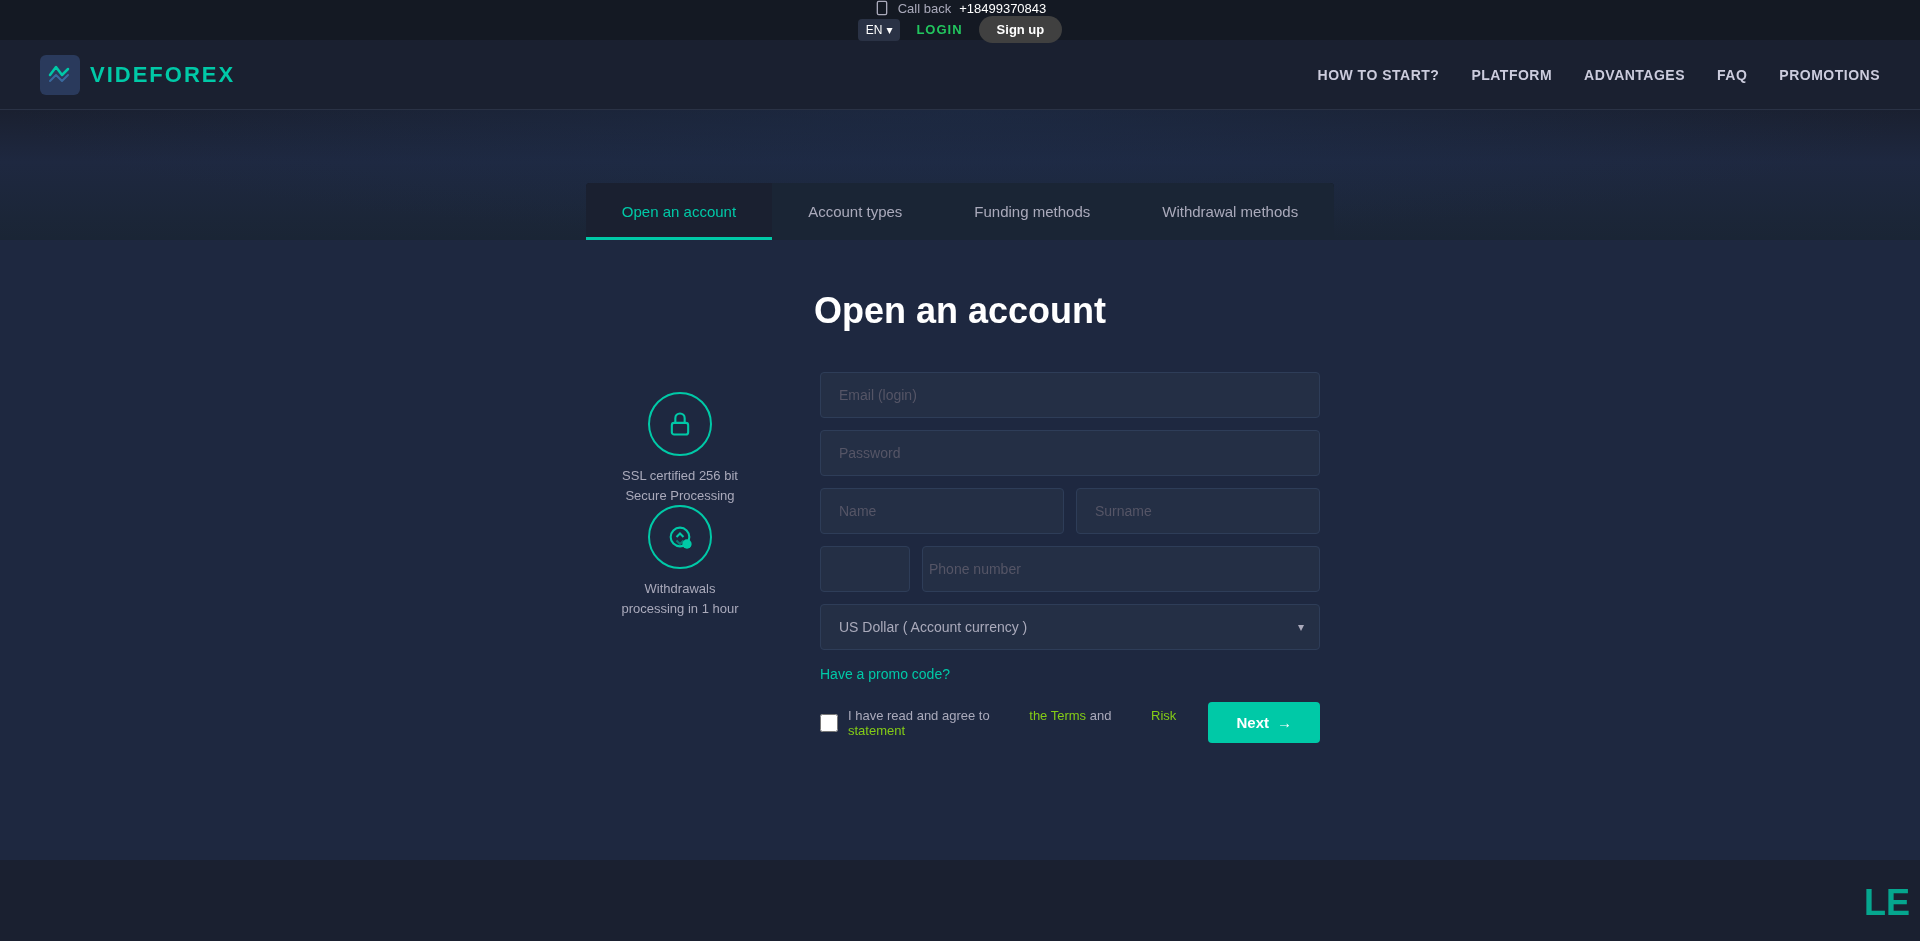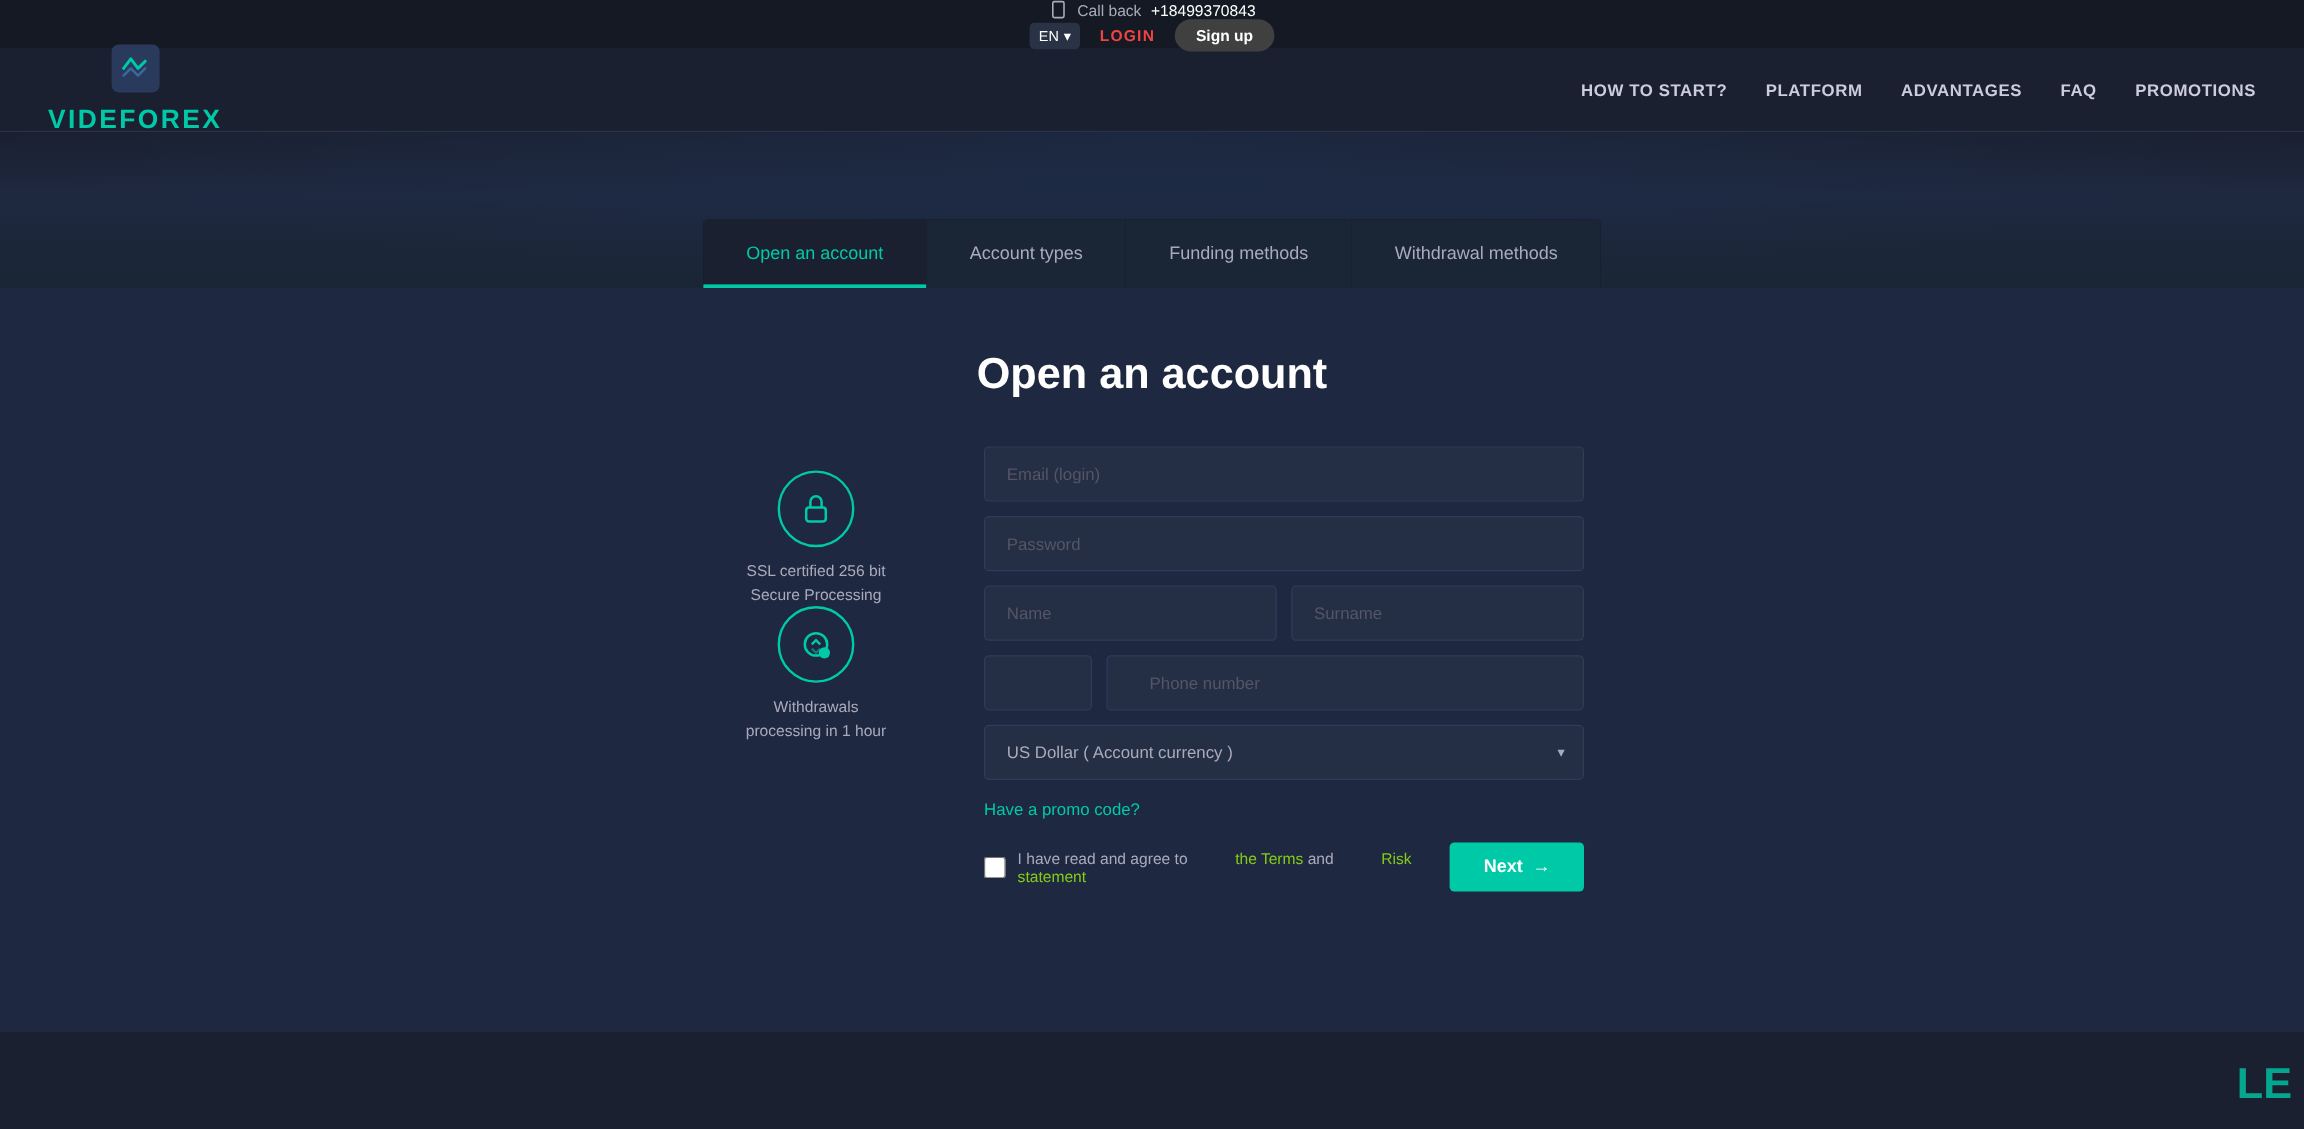--- a/index.html
+++ b/index.html
@@ -45,21 +45,21 @@
       border: none;
       color: #fff;
       font-size: 12px;
       padding: 4px 8px;
       border-radius: 4px;
       cursor: pointer;
     }
     .login-btn {
       background: none;
       border: none;
-      color: #ef4444;
+      color: #22c55e;
       font-size: 13px;
       cursor: pointer;
       letter-spacing: 1px;
       font-weight: 600;
     }
     .signup-btn {
       background: #404040;
       border: none;
       color: #fff;
       font-size: 13px;
@@ -77,21 +77,20 @@
       align-items: center;
       justify-content: space-between;
       padding: 0 40px;
       border-bottom: 1px solid #2a3245;
     }
     .logo {
       display: flex;
       align-items: center;
       gap: 10px;
       text-decoration: none;
-      flex-direction: column;
     }
     .logo-icon {
       width: 40px;
       height: 40px;
       background: #2a3a5c;
       border-radius: 6px;
       display: flex;
       align-items: center;
       justify-content: center;
     }
@@ -270,21 +269,21 @@
       outline: none;
       flex-shrink: 0;
     }
     .phone-number-input {
       flex: 1;
       background: #242f45;
       border: 1px solid #2e3d58;
       border-radius: 4px;
       color: #aab;
       font-size: 14px;
-      padding: 14px 35px;
+      padding: 14px 6px;
       outline: none;
     }
     .phone-number-input::placeholder { color: #556; }
 
     .select-wrapper {
       position: relative;
     }
     .form-select {
       width: 100%;
       background: #242f45;

